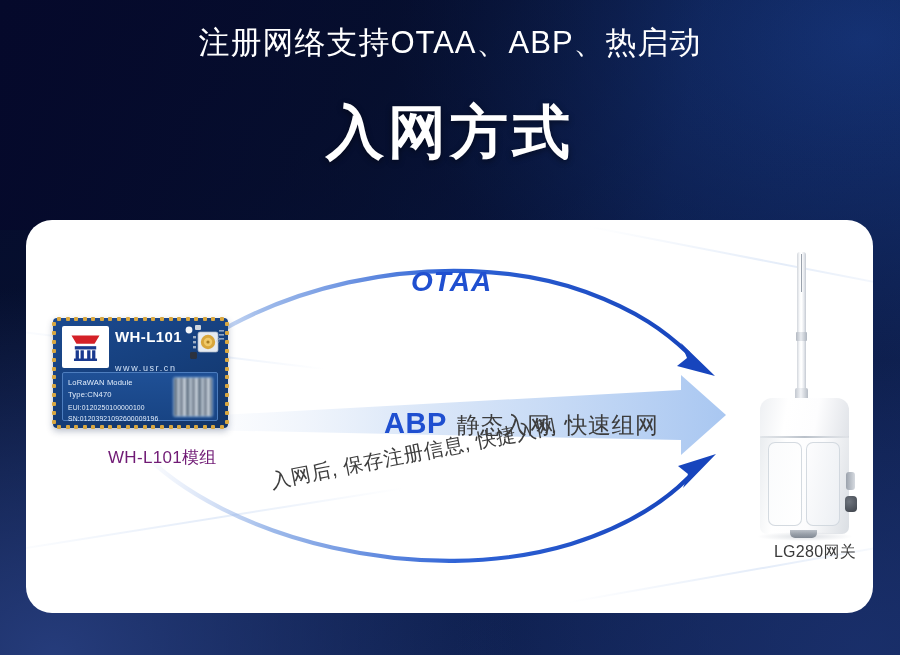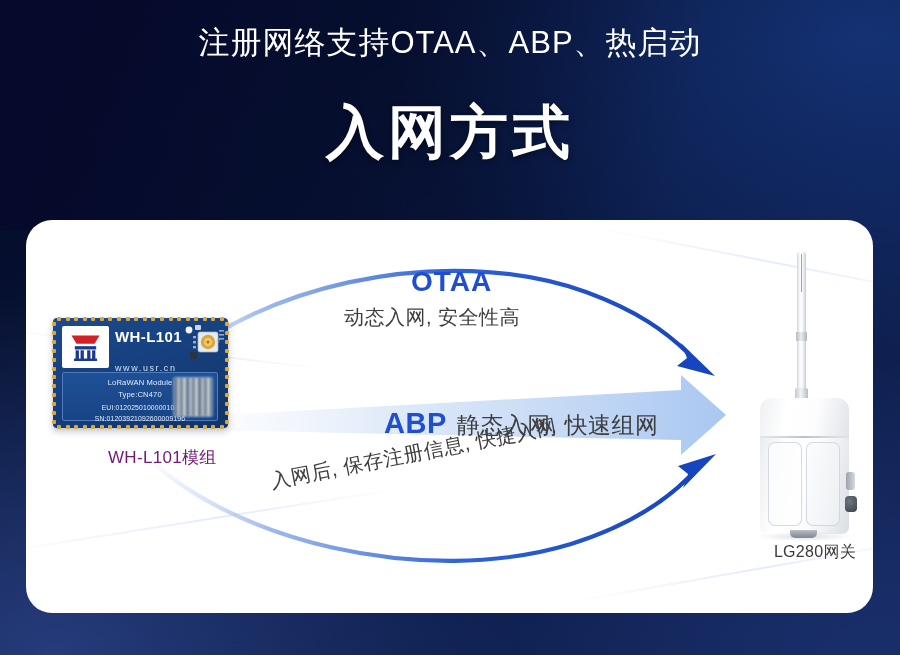--- a/index.html
+++ b/index.html
@@ -92,21 +92,21 @@
   }
 
   #silk { position:absolute; left:130px; top:4px; width:44px; height:46px; }
 
   #info-box {
     position:absolute; left:9px; top:54px; width:156px; height:49px;
     background:linear-gradient(180deg,#1f5096 0%,#184484 100%);
     border:1px solid #4d7dbe; border-radius:2px;
     padding:4px 5px;
   }
-  .info-line { color:#e3eefc; font-size:6.8px; line-height:1.62; letter-spacing:.15px; white-space:nowrap;text-align:center; }
+  .info-line { color:#e3eefc; font-size:6.8px; line-height:1.62; letter-spacing:.15px; white-space:nowrap; }
   .info-line.big { font-size:7.6px; }
   #qr {
     position:absolute; right:4px; top:4px; width:40px; height:40px;
     border:1px solid #8fb4dd; border-radius:2px;
     background:
       repeating-linear-gradient(90deg,#6f7c88 0 3px,#b9c2cb 3px 6px,#868f99 6px 9px,#d2d8de 9px 12px),
       repeating-linear-gradient(0deg,rgba(60,68,78,.55) 0 3px,rgba(200,206,212,.45) 3px 7px);
     filter:blur(.9px);
     opacity:.92;
   }
@@ -186,21 +186,21 @@
   #gateway-label {
     position:absolute; left:14px; top:302px; width:130px; text-align:center;
     font-size:16px; color:#3a3a3a; letter-spacing:.3px; white-space:nowrap;
   }
 
   
   .flow-label { position:absolute; white-space:nowrap; }
   .accent { color:#1f4fd0; font-weight:bold; }
   .desc   { color:#3d3d3d; }
 
-  #otaa-title { left:385px; top:46px; font-size:28px; letter-spacing:1px; }
+  #otaa-title { left:385px; top:46px; font-size:28px; letter-spacing:1px;font-style:italic; }
   #otaa-desc  { left:318px; top:84px; font-size:20px; letter-spacing:.5px; }
 
   #abp-row { left:358px; top:187px; font-size:25px; display:flex; align-items:baseline; gap:10px; }
   #abp-row .accent { font-size:29px; letter-spacing:.5px; }
   #abp-row .desc   { font-size:23px; letter-spacing:.5px; }
 
   #warm-desc {
     left:245px; top:248px; font-size:20px; letter-spacing:.5px;
     transform:rotate(-11deg); transform-origin:left center;
   }
@@ -399,21 +399,20 @@
       <div id="gw-panel-r"></div>
       <div id="gw-port-a"></div>
       <div id="gw-port-b"></div>
       <div id="gw-foot"></div>
       <div id="gw-shadow"></div>
     </div>
     <div id="gateway-label">LG280网关</div>
   </div>
 
   <div class="flow-label accent" id="otaa-title">OTAA</div>
-  <div class="flow-label desc" id="otaa-desc">动态入网, 安全性高</div>
 
   <div class="flow-label" id="abp-row">
     <span class="accent">ABP</span>
     <span class="desc">静态入网, 快速组网</span>
   </div>
 
   <div class="flow-label desc" id="warm-desc">入网后, 保存注册信息, 快捷入网</div>
 
 </div>
 

